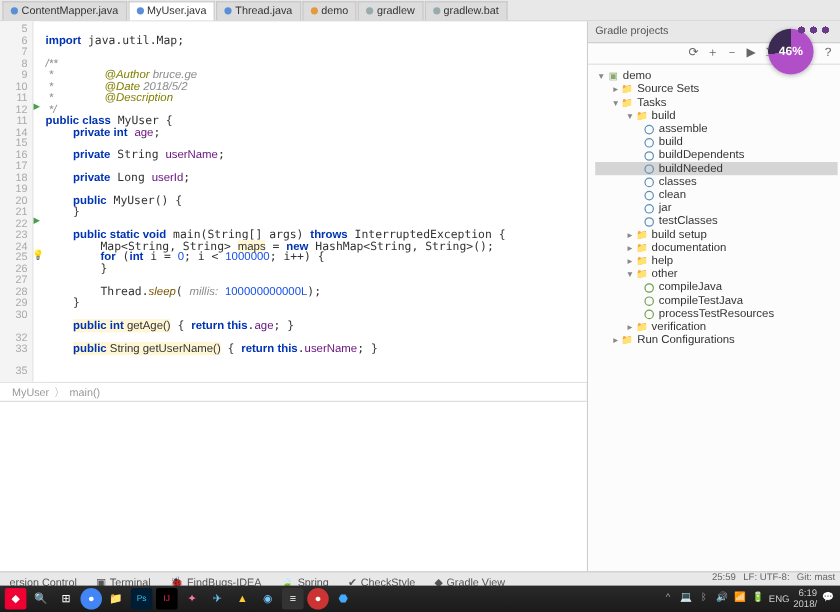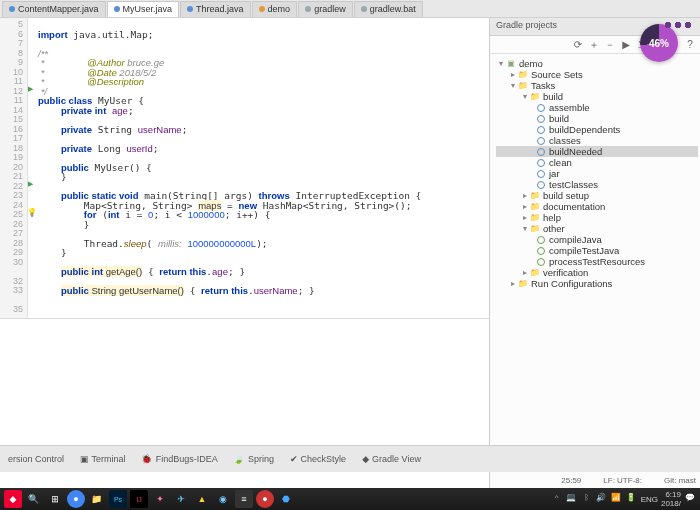--- a/index.html
+++ b/index.html
@@ -28,23 +28,23 @@
 .tree { flex:1; padding:4px 2px 4px 6px; font-size:9.5px; color:#333; line-height:11px; overflow:hidden; }
 .tn { display:flex; align-items:center; height:11px; cursor:pointer; }
 .tw{width:10px;text-align:center;color:#888;font-size:8px;}
 .ti{width:10px;height:8px;margin-right:3px;display:inline-flex;align-items:center;justify-content:center;}
 .fold{color:#8aa86f;font-size:8px;}
 .gear{width:8px;height:8px;border:1px solid #5b8fb9;border-radius:50%;position:relative;}
 .gear.green{border-color:#6fa04f;}
 .sel{background:#d5d5d5;width:100%;}
 .pie { position:absolute; right:22px; top:24px; width:38px; height:38px; border-radius:50%; background:conic-gradient(#b14fc9 0deg 263deg, #3b2a52 263deg 360deg); display:flex; align-items:center; justify-content:center; color:#fff; font-size:10px; font-weight:bold; box-shadow:0 1px 4px rgba(0,0,0,.3); z-index:5; }
 .pie::after{content:"";position:absolute;right:-16px;top:-6px;width:32px;height:14px;background:radial-gradient(circle at 6px 7px,#6a3a8a 3px,transparent 3px),radial-gradient(circle at 16px 7px,#6a3a8a 3px,transparent 3px),radial-gradient(circle at 26px 7px,#6a3a8a 3px,transparent 3px);}
-.btmtabs { position:absolute; bottom:38px; left:0; right:0; height:27px; background:#e8e8e8; border-top:1px solid #ccc; display:flex; align-items:center; font-size:9px; color:#555; }
+.btmtabs { position:absolute; bottom:18px; left:0; right:0; height:16px; background:#e8e8e8; border-top:1px solid #ccc; display:flex; align-items:center; font-size:9px; color:#555; }
 .btab{padding:0 8px;display:flex;align-items:center;gap:3px;cursor:pointer;}
-.statusr{position:absolute;bottom:22px;right:4px;height:15px;display:flex;align-items:center;font-size:8px;color:#666;gap:22px;}
+.statusr{position:absolute;bottom:22px;right:4px;height:15px;display:flex;align-items:center;font-size:8px;color:#666;gap:6px;}
 .taskbar{position:absolute;bottom:0;left:0;right:0;height:22px;background:linear-gradient(#2a2a2a,#1a1a1a);display:flex;align-items:center;padding:0 4px;gap:3px;}
 .tbi{width:18px;height:18px;border-radius:2px;display:flex;align-items:center;justify-content:center;font-size:9px;color:#fff;cursor:pointer;}
 .tray{margin-left:auto;display:flex;align-items:center;gap:3px;color:#ccc;font-size:8px;}
 .tray .ti2{width:12px;height:12px;color:#aaa;text-align:center;}
 .runarrow{position:absolute;left:0;color:#4a9e4a;font-size:7px;}
 .bulb{position:absolute;left:-1px;color:#d9a000;font-size:8px;}
 </style>
 </head>
 <body>
 
@@ -140,20 +140,23 @@
         }
 
         Thread.<span class="mtd">sleep</span>( <span class="cm">millis:</span> <span class="num">100000000000L</span>);
     }
 
     <span class="warn"><span class="kw">public int</span> getAge()</span> { <span class="kw">return this</span>.<span class="fld">age</span>; }
 
     <span class="warn"><span class="kw">public</span> String getUserName()</span> { <span class="kw">return this</span>.<span class="fld">userName</span>; }
       </div>
     </div>
+    <div class="bc">
+      <span>MyUser</span><span>〉</span><span>main()</span>
+    </div>
     <div class="lower"></div>
   </div>
 
   <div class="right">
     <div class="rhdr">Gradle projects</div>
     <div class="rtb">
       <span class="tbtn">⟳</span>
       <span class="tbtn">＋</span>
       <span class="tbtn">－</span>
       <span class="tbtn">▶</span>
@@ -194,31 +197,31 @@
             <span class="gear"></span>
           </span>
           <span>build</span>
         </div>
       <div class="tn" style="padding-left:40px">
           <span class="ti">
             <span class="gear"></span>
           </span>
           <span>buildDependents</span>
         </div>
+      <div class="tn sel" style="padding-left:40px">
+          <span class="ti">
+            <span class="gear"></span>
+          </span>
+          <span>buildNeeded</span>
+        </div>
       <div class="tn" style="padding-left:40px">
           <span class="ti">
             <span class="gear"></span>
           </span>
           <span>classes</span>
-        </div>
-      <div class="tn sel" style="padding-left:40px">
-          <span class="ti">
-            <span class="gear"></span>
-          </span>
-          <span>buildNeeded</span>
         </div>
       <div class="tn" style="padding-left:40px">
           <span class="ti">
             <span class="gear"></span>
           </span>
           <span>clean</span>
         </div>
       <div class="tn" style="padding-left:40px">
           <span class="ti">
             <span class="gear"></span>

